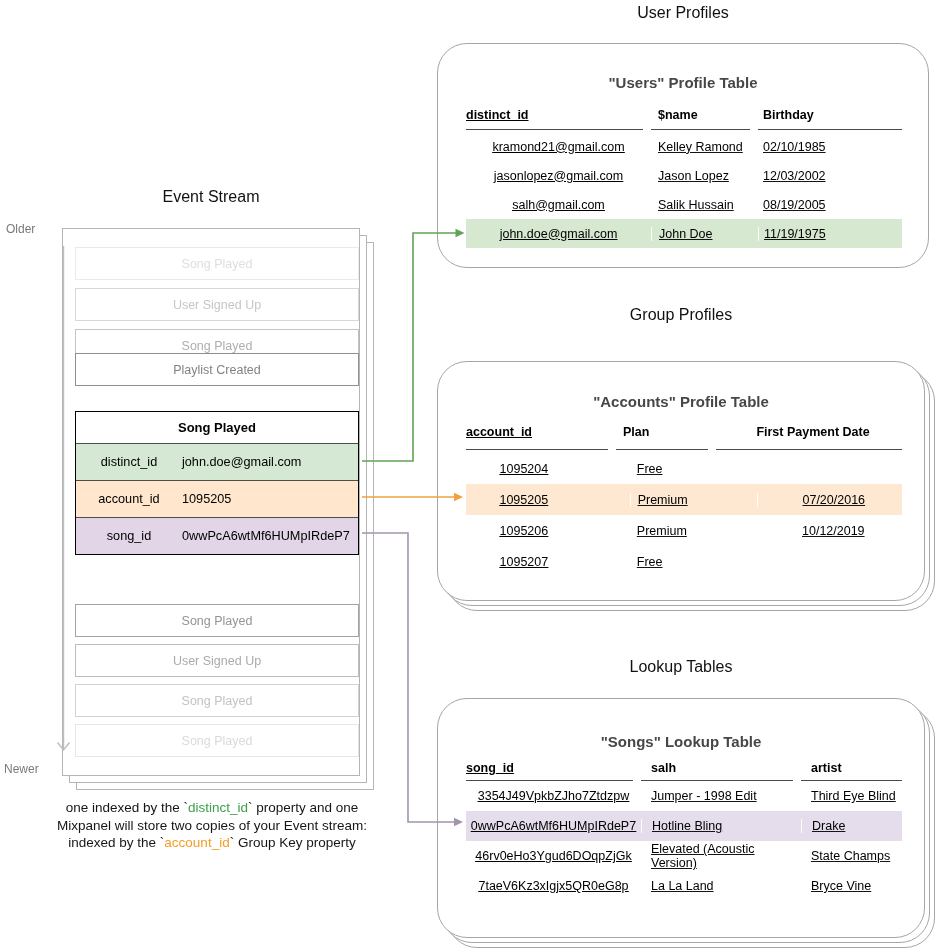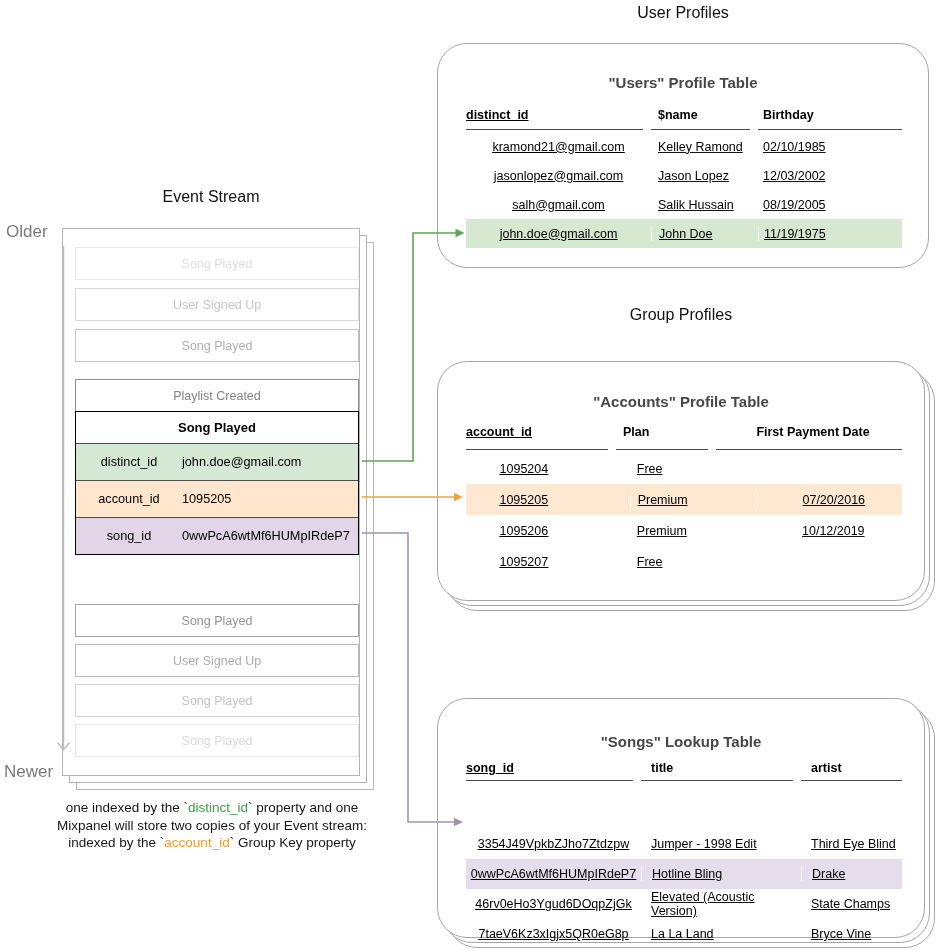--- a/index.html
+++ b/index.html
@@ -1,21 +1,21 @@
 <!DOCTYPE html>
 <html><head>
 <meta charset="utf-8">
 <style>
   html,body{margin:0;padding:0;background:#fff;}
   .canvas{position:relative;width:941px;height:951px;background:#fff;
     font-family:"Liberation Sans",sans-serif;color:#141414;overflow:hidden;}
 
   
   .section-title{position:absolute;font-size:16px;color:#111;text-align:center;white-space:nowrap;}
-  .axis-label{position:absolute;font-size:17px;color:#7a7a7a;}
+  .axis-label{position:absolute;font-size:12px;color:#7a7a7a;}
 
   
   .page{position:absolute;width:298px;height:548px;background:#fff;border:1.6px solid #b5b5b5;box-sizing:border-box;}
   .ebox{position:absolute;left:12px;width:284px;height:33px;border:1px solid;background:#fff;
     display:flex;align-items:center;justify-content:center;font-size:12.5px;box-sizing:border-box;}
   .fade-a{border-color:#eaeaea;color:#dedede;}
   .fade-b{border-color:#d8d8d8;color:#c6c6c6;}
   .fade-c{border-color:#c4c4c4;color:#aeaeae;}
   .fade-d{border-color:#8f8f8f;color:#828282;}
   .fade-e{border-color:#a3a3a3;color:#949494;}
@@ -70,32 +70,33 @@
   .arrows{position:absolute;left:0;top:0;z-index:50;pointer-events:none;}
 </style>
 </head>
 <body>
 
 <div class="canvas">
 
   <div class="section-title" style="left:62px;top:188px;width:298px;">Event Stream</div>
   <div class="section-title" style="left:437px;top:4px;width:492px;">User Profiles</div>
   <div class="section-title" style="left:437px;top:306px;width:488px;">Group Profiles</div>
+  <div class="section-title" style="left:437px;top:658px;width:488px;">Lookup Tables</div>
 
   <div class="axis-label" style="left:6px;top:222px;">Older</div>
   <div class="axis-label" style="left:4px;top:762px;">Newer</div>
 
   <div class="page" style="left:76px;top:242px;z-index:1;"></div>
   <div class="page" style="left:69px;top:235px;z-index:2;"></div>
 
   <div class="page" style="left:62px;top:228px;z-index:10;">
     <div class="ebox fade-a" style="top:18px;">Song Played</div>
     <div class="ebox fade-b" style="top:59px;">User Signed Up</div>
     <div class="ebox fade-c" style="top:100px;">Song Played</div>
-    <div class="ebox fade-d" style="top:150px;">Playlist Created</div>
+    <div class="ebox fade-d" style="top:124px;">Playlist Created</div>
 
     <div class="etable">
       <div class="ehead">Song Played</div>
       <div class="erow bg-green">
         <span class="ekey">distinct_id</span>
         <span class="eval">john.doe@gmail.com</span>
       </div>
       <div class="erow bg-orange">
         <span class="ekey">account_id</span>
         <span class="eval">1095205</span>
@@ -191,29 +192,29 @@
       </div>
     </div>
   </div>
 
   <div class="card-shadow" style="left:447px;top:708px;width:488px;height:240px;"></div>
   <div class="card-shadow" style="left:442px;top:703px;width:488px;height:240px;"></div>
   <div class="card songs" style="left:437px;top:698px;width:488px;height:240px;">
     <div class="card-title" style="top:34px;">"Songs" Lookup Table</div>
     <div class="thead songs-tbl" style="top:62px;">
       <span class="c1 u">song_id</span>
-      <span class="c2">title</span>
+      <span class="c2">salh</span>
       <span class="c3">artist</span>
     </div>
     <div class="hline" style="top:81px;">
       <span style="width:167px;margin-right:8px;"></span>
         <span style="width:152px;margin-right:8px;"></span>
         <span style="width:101px;"></span>
     </div>
-    <div class="trows songs-tbl" style="top:82px;margin-top:48px;">
+    <div class="trows songs-tbl" style="top:82px;">
       <div class="trow">
         <span class="c1">3354J49VpkbZJho7Ztdzpw</span>
           <span class="c2">Jumper - 1998 Edit</span>
           <span class="c3">Third Eye Blind</span>
       </div>
       <div class="trow hl-purple">
         <span class="c1">0wwPcA6wtMf6HUMpIRdeP7</span>
           <span class="c2">Hotline Bling</span>
           <span class="c3">Drake</span>
       </div>

